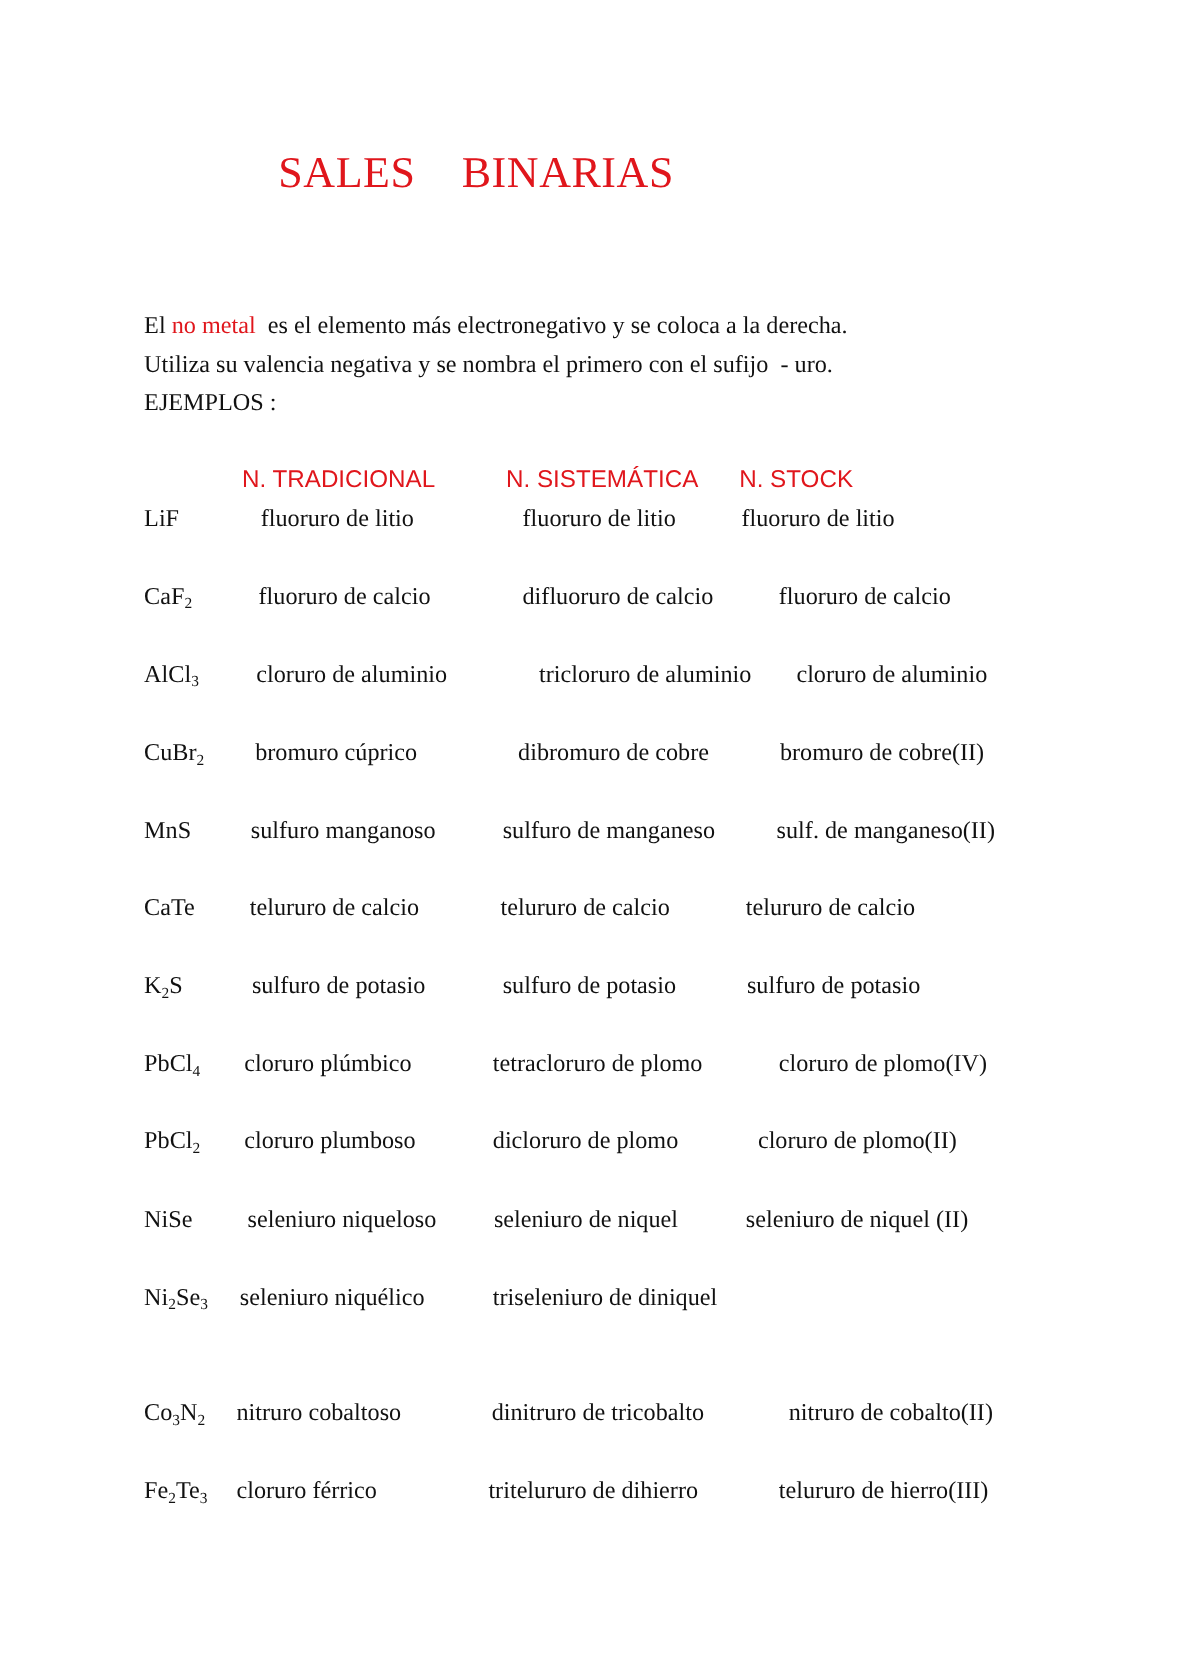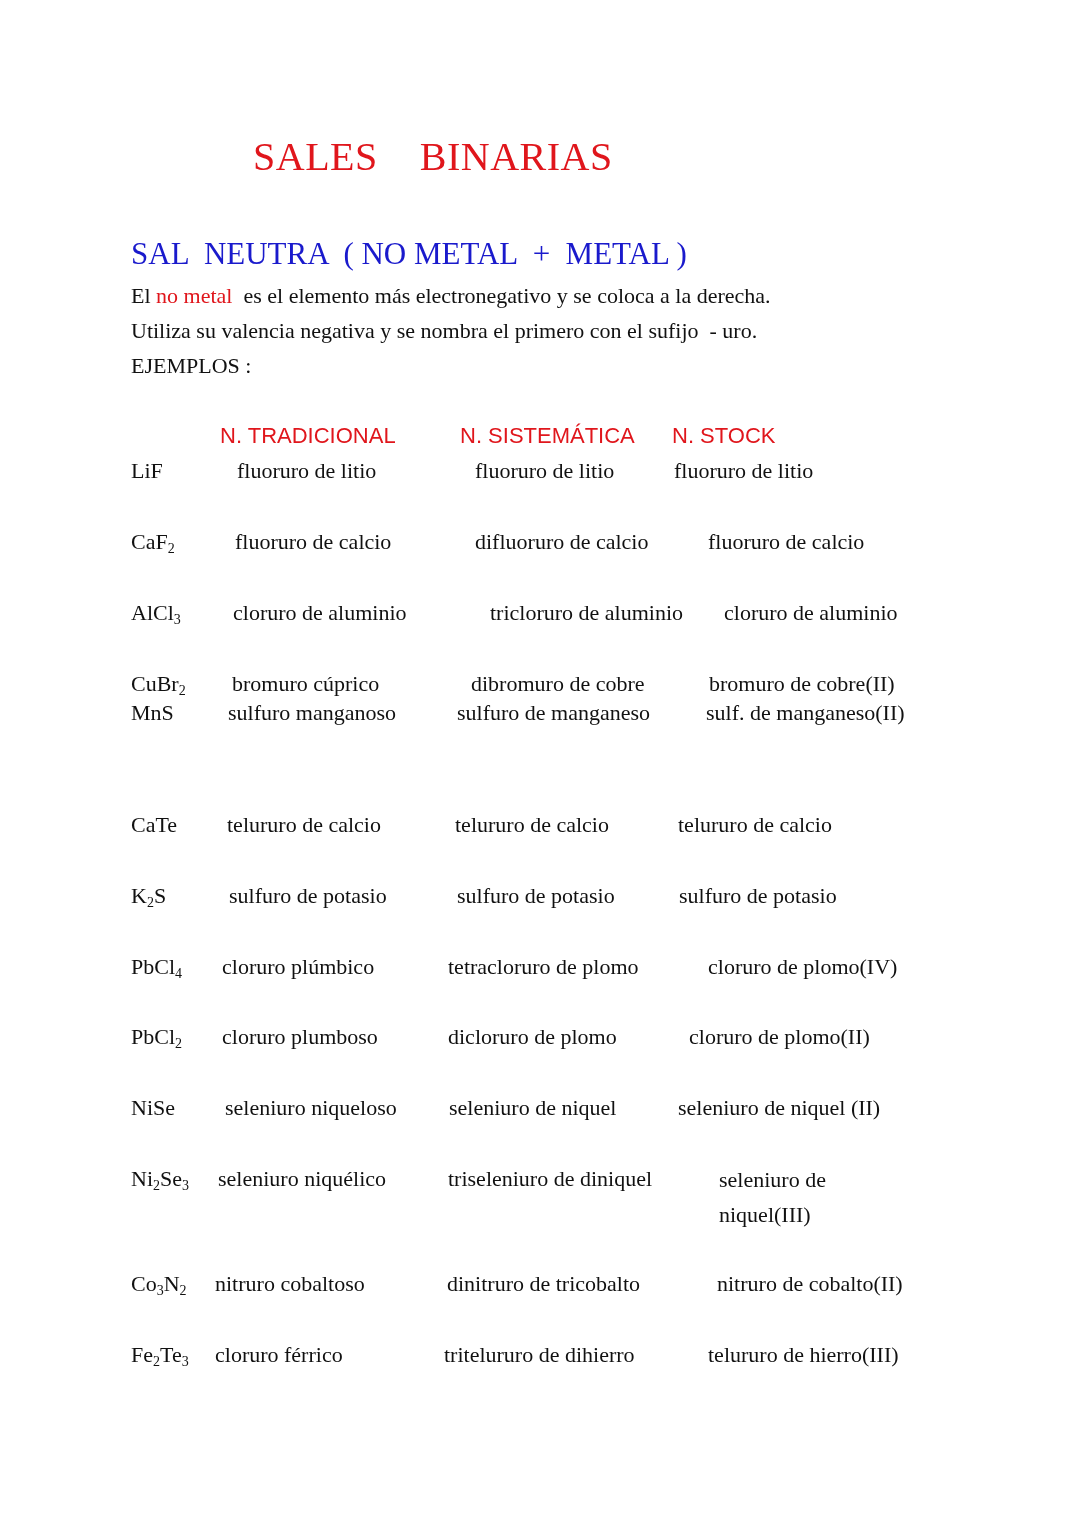--- a/index.html
+++ b/index.html
@@ -83,21 +83,20 @@
       top: -4px;
     }
   </style>
 </head>
 <body>
 
 <div class="page">
 
   <div class="title">SALES    BINARIAS</div>
 
-  <div class="subtitle">SAL  NEUTRA  ( NO METAL  +  METAL )</div>
 
   <div class="para" style="top:283px;"><span>El </span><span class="red">no metal</span><span>  es el elemento más electronegativo y se coloca a la derecha.</span></div>
   <div class="para" style="top:318px;">Utiliza su valencia negativa y se nombra el primero con el sufijo  - uro.</div>
   <div class="para" style="top:353px;">EJEMPLOS :</div>
 
   <div class="col-head" style="left:220px;">N. TRADICIONAL</div>
   <div class="col-head" style="left:460px;">N. SISTEMÁTICA</div>
   <div class="col-head" style="left:672px;">N. STOCK</div>
 
   <div id="rows">
@@ -118,21 +117,21 @@
         <div class="cell" style="left: 233px;">cloruro de aluminio</div>
         <div class="cell" style="left: 474px; margin-left: 16px;">tricloruro de aluminio</div>
         <div class="cell" style="left: 724px;">cloruro de aluminio</div>
       </div>
       <div class="row" style="top: 671px;">
         <div class="cell formula"><span>Cu</span><span>Br</span><sub>2</sub></div>
         <div class="cell" style="left: 232px;">bromuro cúprico</div>
         <div class="cell" style="left: 471px;">dibromuro de cobre</div>
         <div class="cell" style="left: 709px;">bromuro de cobre(II)</div>
       </div>
-      <div class="row" style="top: 700px;">
+      <div class="row" style="top: 742px;">
         <div class="cell formula"><span>Mn</span><span>S</span></div>
         <div class="cell" style="left: 228px;">sulfuro manganoso</div>
         <div class="cell" style="left: 457px;">sulfuro de manganeso</div>
         <div class="cell" style="left: 706px;">sulf. de manganeso(II)</div>
       </div>
       <div class="row" style="top: 812px; text-decoration: underline;">
         <div class="cell formula"><span>Ca</span><span>Te</span></div>
         <div class="cell" style="left: 227px;">telururo de calcio</div>
         <div class="cell" style="left: 455px;">telururo de calcio</div>
         <div class="cell" style="left: 678px;">telururo de calcio</div>
@@ -158,21 +157,20 @@
       <div class="row" style="top: 1095px;">
         <div class="cell formula"><span>Ni</span><span>Se</span></div>
         <div class="cell" style="left: 225px;">seleniuro niqueloso</div>
         <div class="cell" style="left: 449px;">seleniuro de niquel</div>
         <div class="cell" style="left: 678px;">seleniuro de niquel (II)</div>
       </div>
       <div class="row" style="top: 1166px; text-decoration: underline;">
         <div class="cell formula"><span>Ni</span><sub>2</sub><span>Se</span><sub>3</sub></div>
         <div class="cell" style="left: 218px;">seleniuro niquélico</div>
         <div class="cell" style="left: 448px;">triseleniuro de diniquel</div>
-        <div class="cell wrap-cell" style="left: 719px;">seleniuro de niquel(III)</div>
       </div>
       <div class="row" style="top: 1271px;">
         <div class="cell formula"><span>Co</span><sub>3</sub><span>N</span><sub>2</sub></div>
         <div class="cell" style="left: 215px;">nitruro cobaltoso</div>
         <div class="cell" style="left: 447px;">dinitruro de tricobalto</div>
         <div class="cell" style="left: 717px;">nitruro de cobalto(II)</div>
       </div>
       <div class="row" style="top: 1342px;">
         <div class="cell formula"><span>Fe</span><sub>2</sub><span>Te</span><sub>3</sub></div>
         <div class="cell" style="left: 215px;">cloruro férrico</div>

